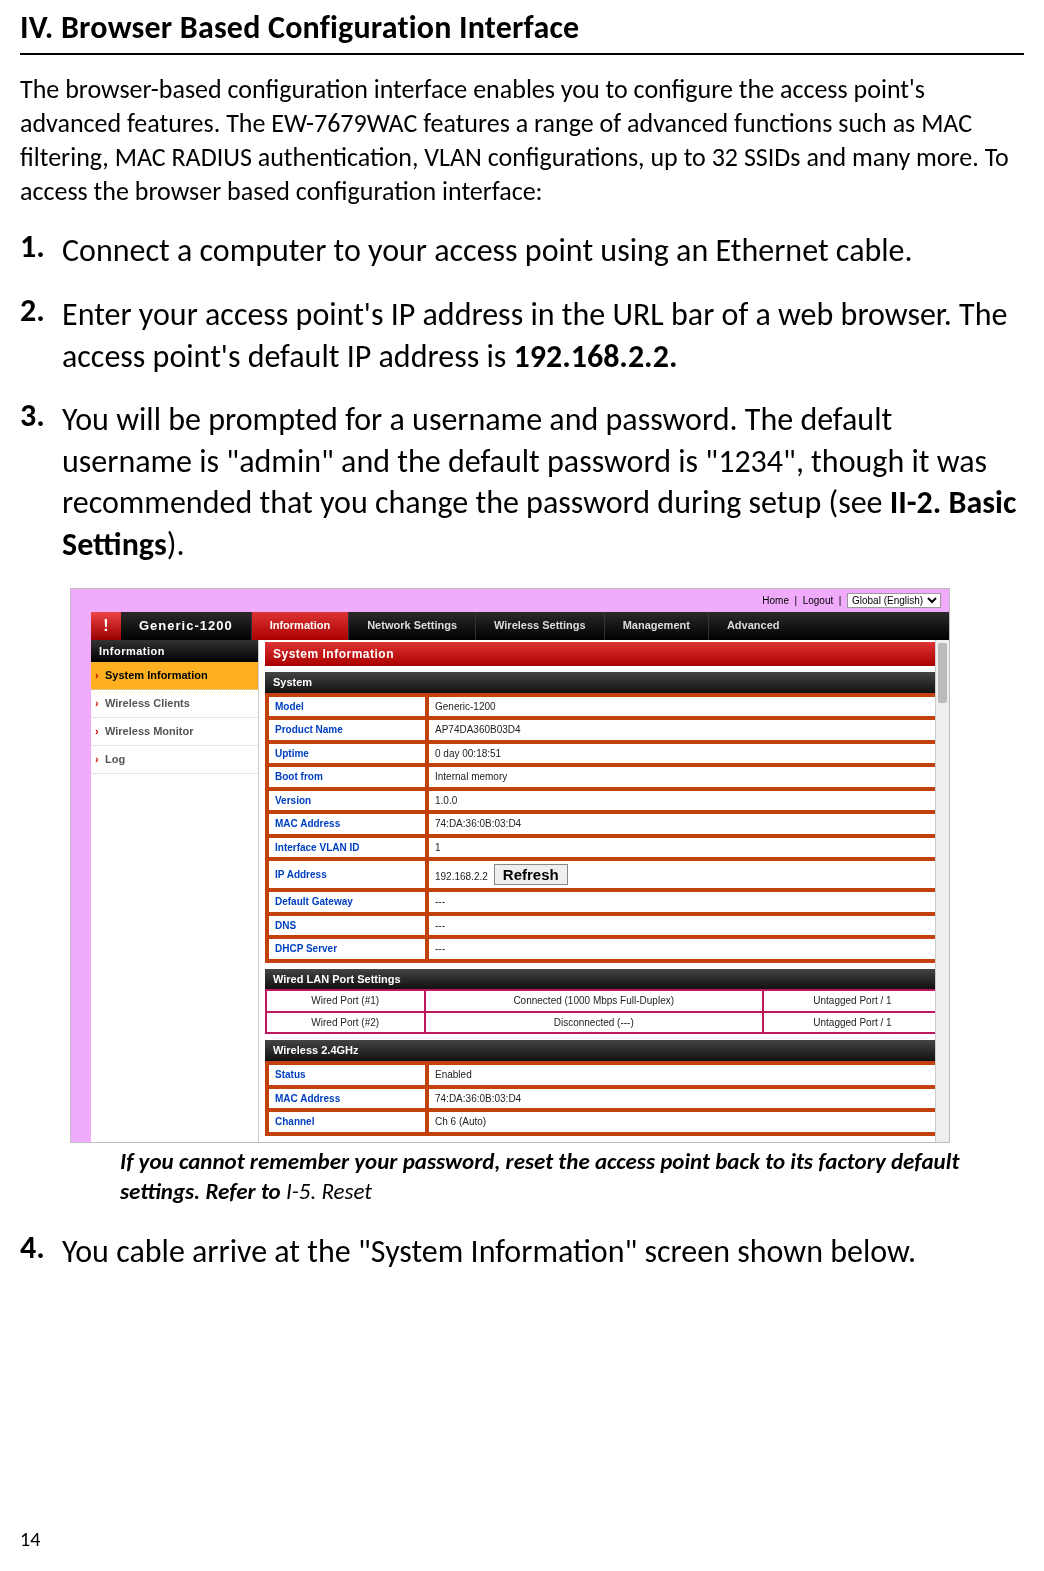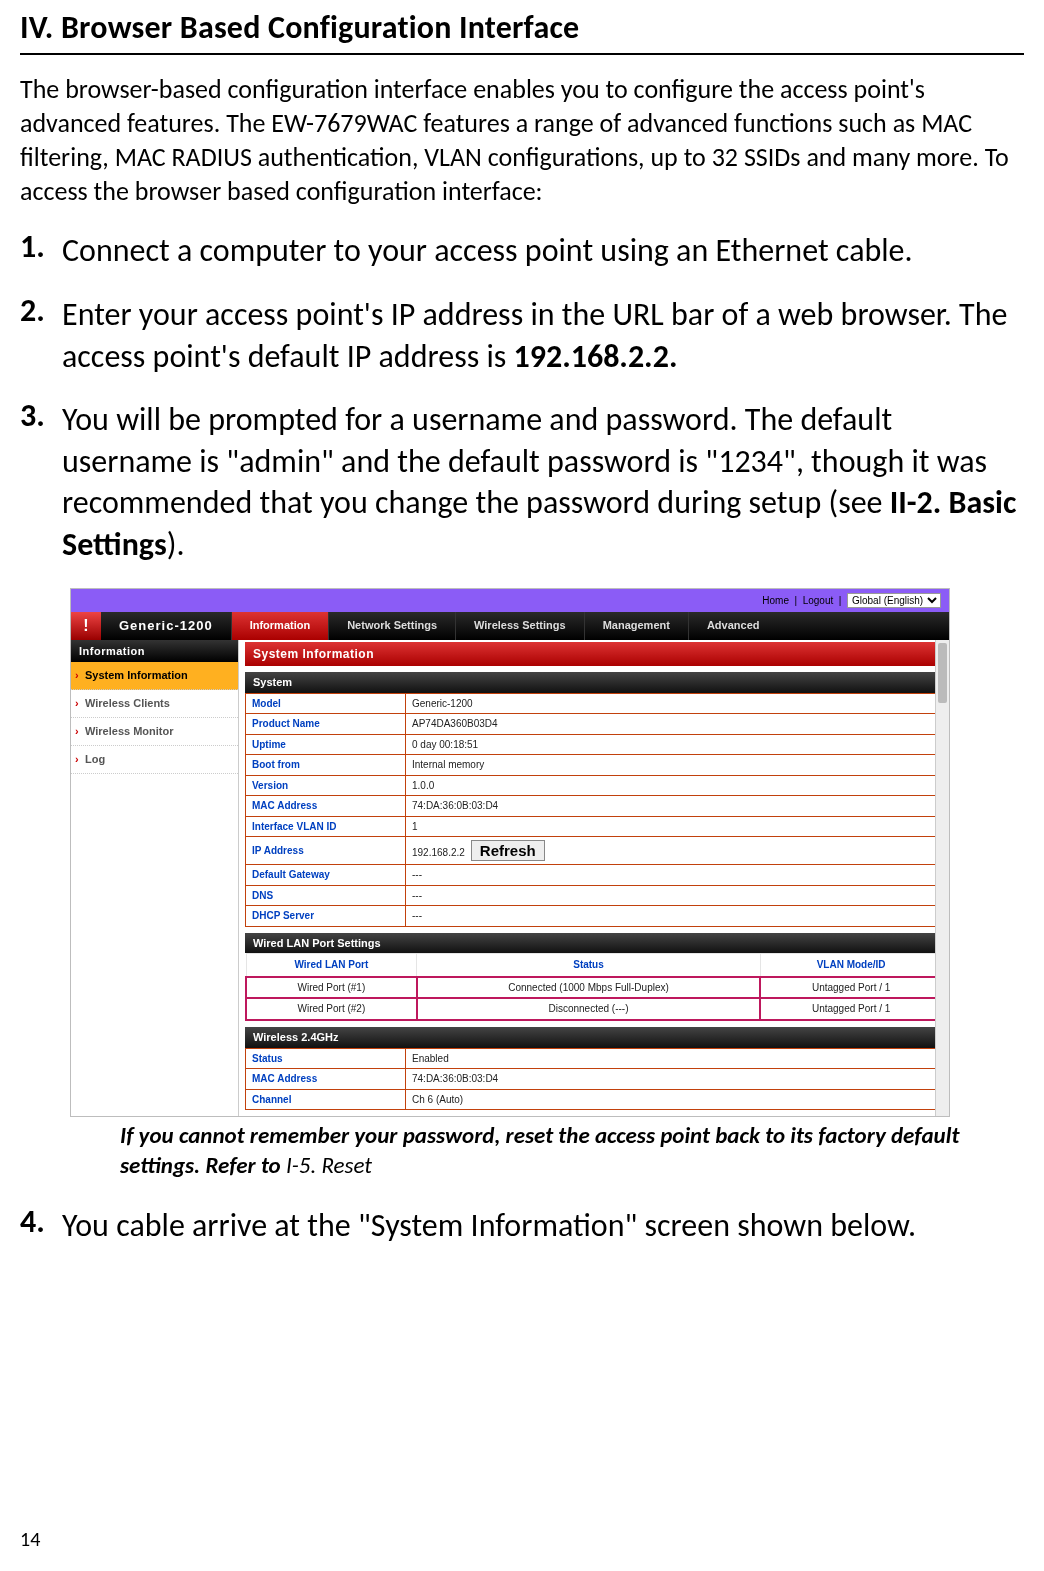--- a/index.html
+++ b/index.html
@@ -55,23 +55,24 @@
     position: absolute;
     bottom: 18px;
     left: 20px;
     font-size: 20px;
   }
   
   .shot {
     border: 1px solid #bdbdbd;
     width: 880px;
     margin: 0 8px 2px 50px;
-    background: #8b5cf6;
+    background: #f0abfc;
     font-family: Arial, sans-serif;
     font-size: 11px;
+    padding-left: 20px;
   }
   .shot-topbar {
     text-align: right;
     padding: 4px 8px;
     font-size: 10px;
     color: #000;
   }
   .shot-topbar a { color: #000; text-decoration: none; }
   .shot-topbar select {
     font-size: 10px;
@@ -183,21 +184,21 @@
     font-size: 11px;
     margin-top: 6px;
   }
   table.kv {
     width: 100%;
     border-collapse: collapse;
     font-size: 10px;
   }
   table.kv td {
     padding: 3px 6px;
-    border: 1px solid #c2410c;
+    border: 4px solid #c2410c;
   }
   table.kv td.k { color: #0040c0; font-weight: bold; width: 160px; }
   table.kv td.v { color: #222; }
   .refresh-btn {
     font-size: 15px;
     padding: 1px 8px;
     border: 1px solid #888;
     background: #eee;
     margin-left: 6px;
     font-weight: bold;
@@ -316,25 +317,20 @@
         <tr>
               <td class="k">DHCP Server</td>
               <td class="v">---</td>
             </tr>
       </tbody>
         </table>
 
       <div class="panel-sub">Wired LAN Port Settings</div>
       <table class="lan">
         <tbody>
-            <tr>
-          <th>Wired LAN Port</th>
-          <th>Status</th>
-          <th>VLAN Mode/ID</th>
-        </tr>
         <tr>
           <td>Wired Port (#1)</td>
           <td>Connected (1000 Mbps Full-Duplex)</td>
           <td>Untagged Port  /   1</td>
         </tr>
         <tr>
           <td>Wired Port (#2)</td>
           <td>Disconnected (---)</td>
           <td>Untagged Port  /   1</td>
         </tr>

